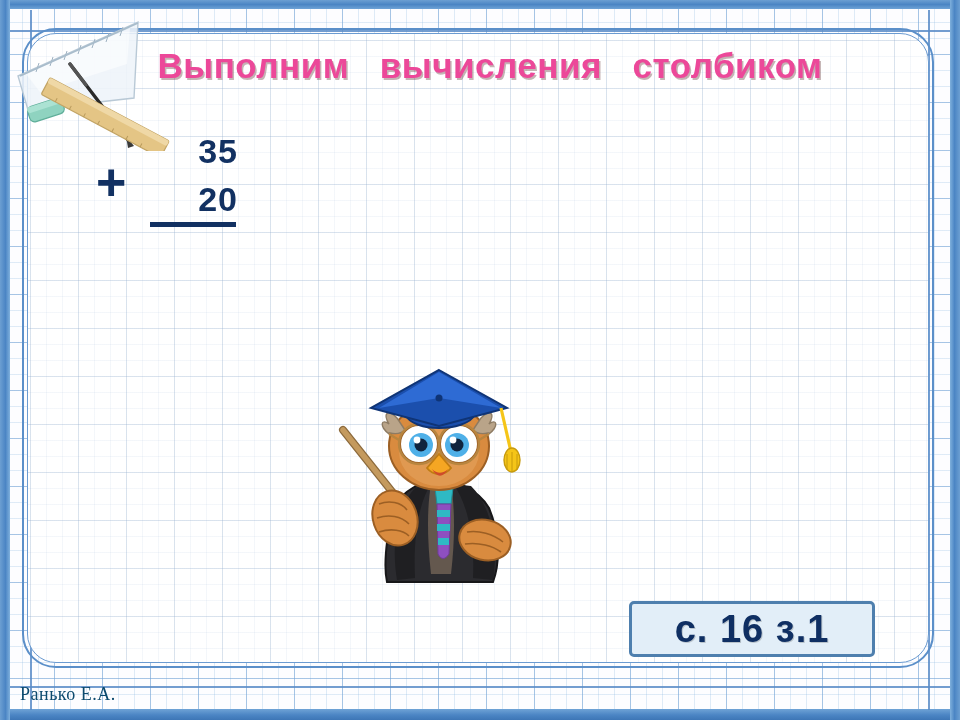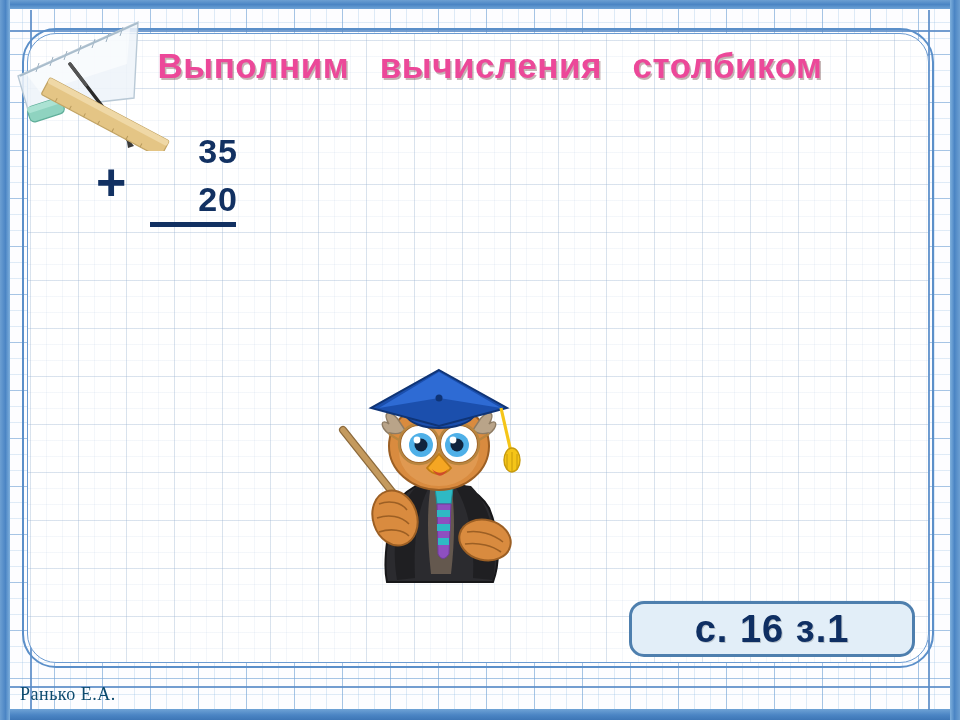--- a/index.html
+++ b/index.html
@@ -145,25 +145,25 @@
     position: absolute;
     left: 54px; top: 92px;
     width: 86px; height: 5px;
     background: #123162;
   }
 
   
   .badge {
     position: absolute;
     left: 629px; top: 601px;
-    width: 286px; height: 56px;
+    width: 246px; height: 56px;
     box-sizing: border-box;
     background: #e2eef8;
     border: 3px solid #4e7fae;
-    border-radius: 15px;
+    border-radius: 5px;
     display: flex;
     align-items: center;
     justify-content: center;
     font-family: "Liberation Sans", sans-serif;
     font-weight: bold;
     font-size: 38px;
     letter-spacing: 1px;
     color: #0f2f63;
     text-shadow: 1px 1px 0 rgba(0,0,0,0.18);
   }

